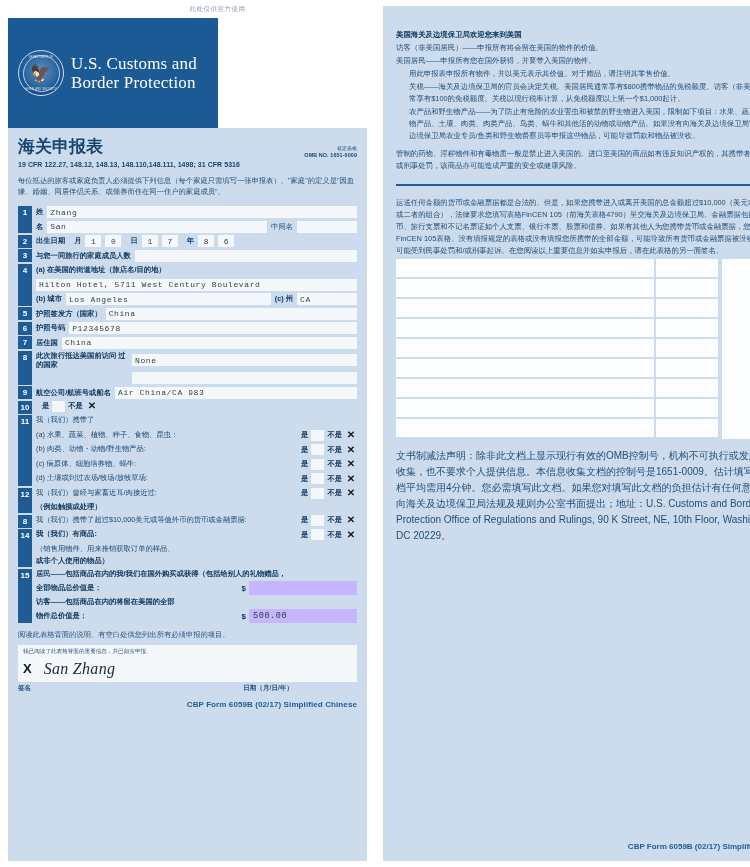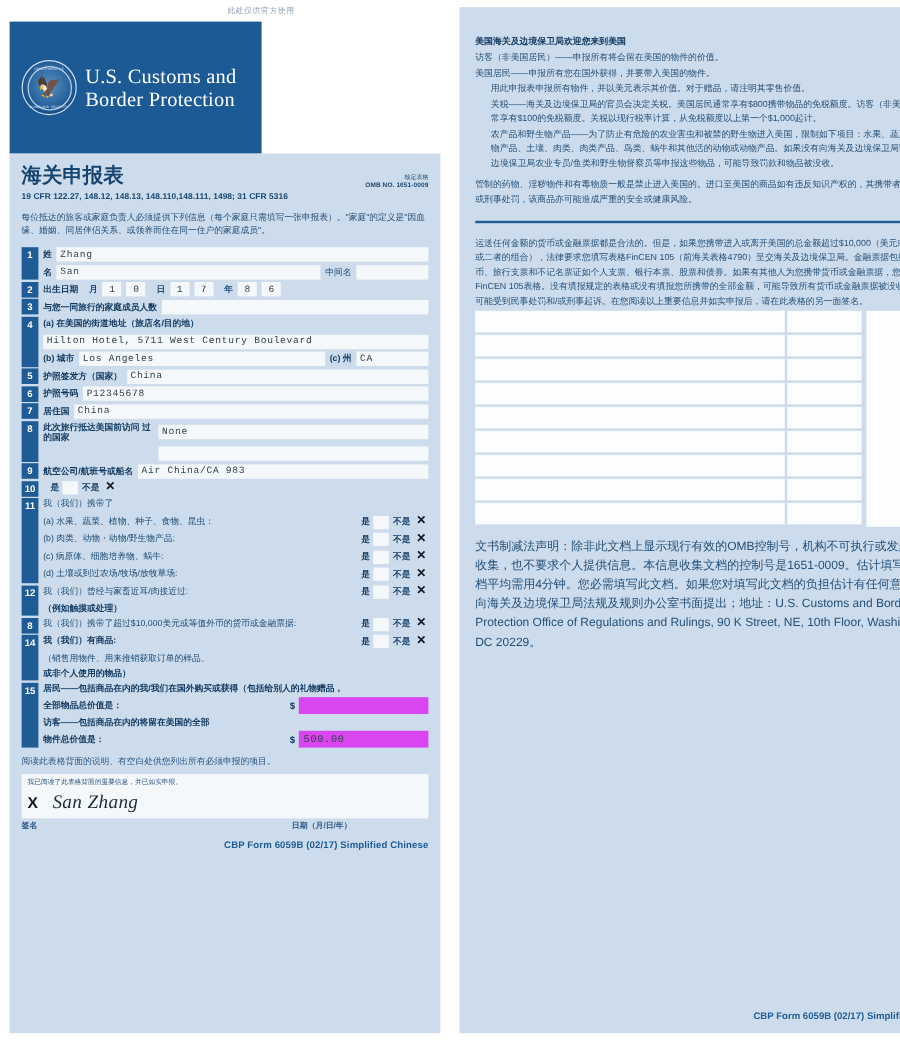--- a/index.html
+++ b/index.html
@@ -90,21 +90,21 @@
     width:12px;text-align:center;font-family:"Liberation Sans",sans-serif;}
 
   .sub{font-size:7.3px;color:#1b4872;line-height:1.5;}
   .sub b{font-weight:700;color:#123a61;}
   .qline{display:flex;align-items:flex-start;min-height:13px;}
   .qtext{flex:1;font-size:7.3px;line-height:1.45;color:#1b4872;padding-right:4px;}
   .qtext b{font-weight:700;color:#123a61;}
 
   .money{display:flex;align-items:center;gap:3px;}
   .dollar{font-weight:700;font-size:8px;color:#123a61;}
-  .mbox{background:#d946ef;width:104px;height:14px;display:flex;align-items:center;
+  .mbox{background:#c4b5fd;width:104px;height:14px;display:flex;align-items:center;
     padding-left:4px;font-family:"Liberation Mono",monospace;font-size:8.5px;color:#33414d;
     letter-spacing:.6px;}
 
   .readnote{font-size:7.3px;color:#2b5580;margin:7px 0 5px 0;}
   .sigbox{background:#f4f8fb;padding:3px 5px 4px 5px;}
   .signote{font-size:5.6px;color:#2b5580;}
   .sigline{display:flex;align-items:center;gap:12px;margin-top:3px;height:19px;}
   .sigX{font-size:13px;font-weight:700;color:#101820;}
   .sigName{font-family:"Liberation Serif","DejaVu Serif",serif;font-style:italic;
     font-size:16px;color:#1b2a38;letter-spacing:.3px;}

